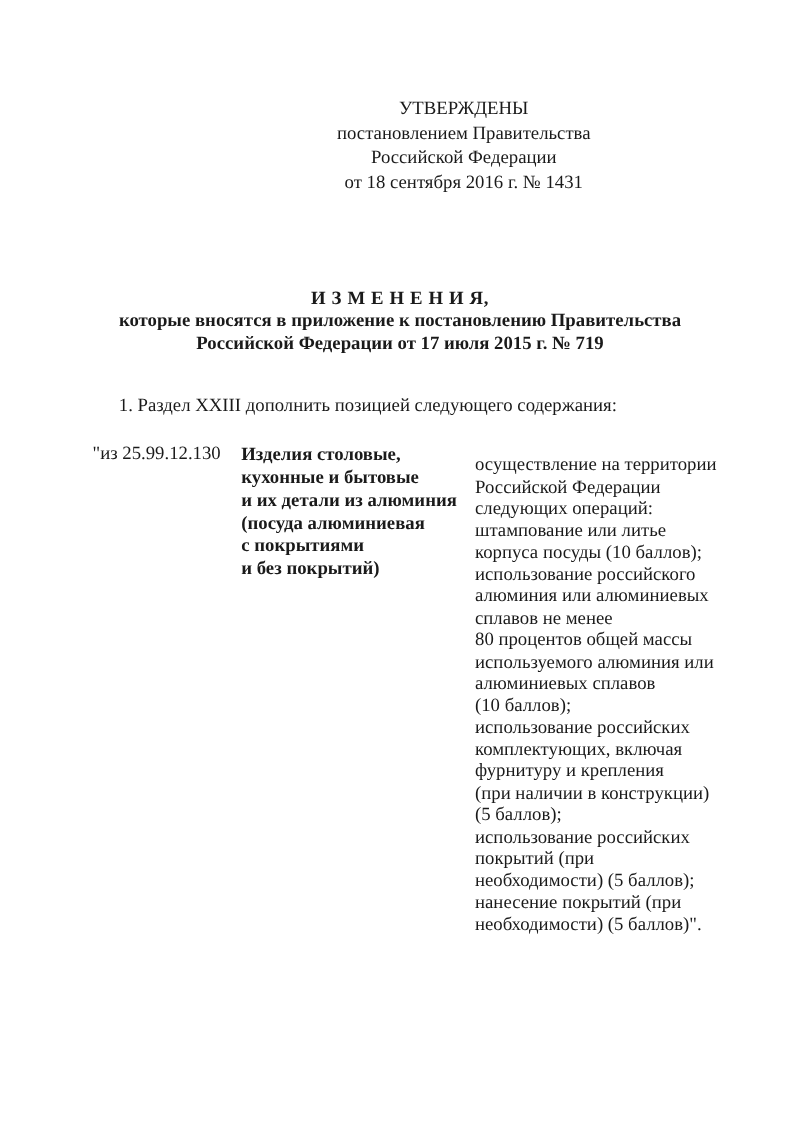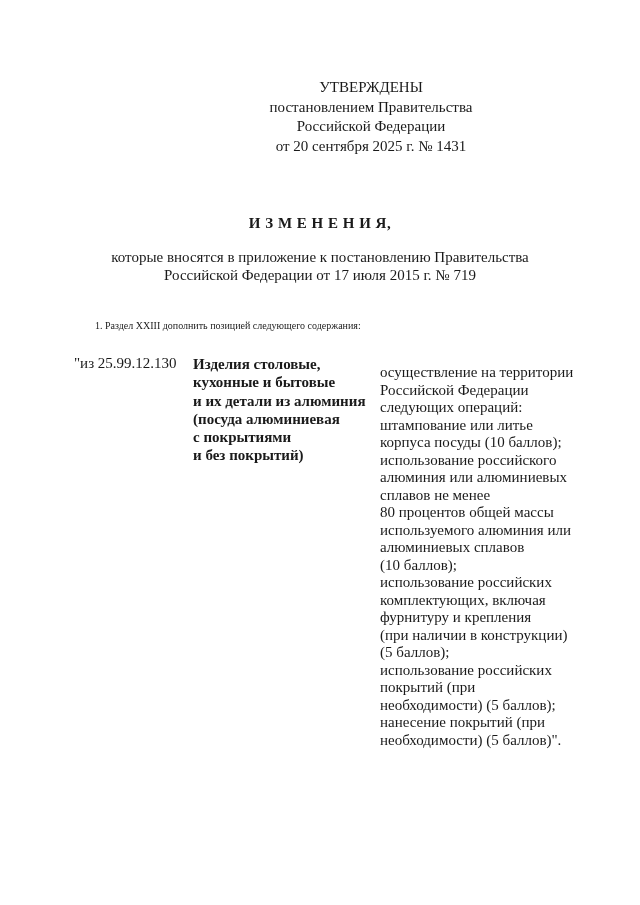--- a/index.html
+++ b/index.html
@@ -23,46 +23,46 @@
     left: 260px;
     width: 222px;
     font-size: 15px;
     line-height: 19.5px;
     text-align: center;
     white-space: pre-line;
   }
 
   
   .doc-title {
-    top: 214px;
+    top: 230px;
     left: 0;
     width: 640px;
     font-size: 15px;
     font-weight: bold;
     text-align: center;
     line-height: 19px;
     letter-spacing: 0.5px;
   }
 
   .doc-subtitle {
     top: 248px;
     left: 0;
     width: 640px;
     font-size: 15px;
-    font-weight: normal;
+    font-weight: bold;
     text-align: center;
     line-height: 18.4px;
     white-space: pre-line;
   }
 
   .intro-paragraph {
     top: 317px;
     left: 68px;
     width: 512px;
-    font-size: 10px;
+    font-size: 15px;
     line-height: 17.5px;
     text-indent: 27px;
   }
 
   
   .cell {
     font-size: 15px;
   }
   .cell-code {
     top: 355px;
@@ -86,21 +86,21 @@
     line-height: 17.5px;
     white-space: pre-line;
   }
 </style>
 </head>
 <body style="background: rgb(255, 255, 255); color: rgb(26, 26, 26);">
 
 <div class="abs approval-block">УТВЕРЖДЕНЫ
 постановлением Правительства
 Российской Федерации
-от 20 сентября 2025 г. № 1431</div>
+от 18 сентября 2016 г. № 1431</div>
 
 <div class="abs doc-title">И З М Е Н Е Н И Я,</div>
 
 <div class="abs doc-subtitle">которые вносятся в приложение к постановлению Правительства
 Российской Федерации от 17 июля 2015 г. № 719</div>
 
 <div class="abs intro-paragraph">1. Раздел XXIII дополнить позицией следующего содержания:</div>
 
 <div>
   <div class="abs cell cell-code">"из 25.99.12.130</div>

